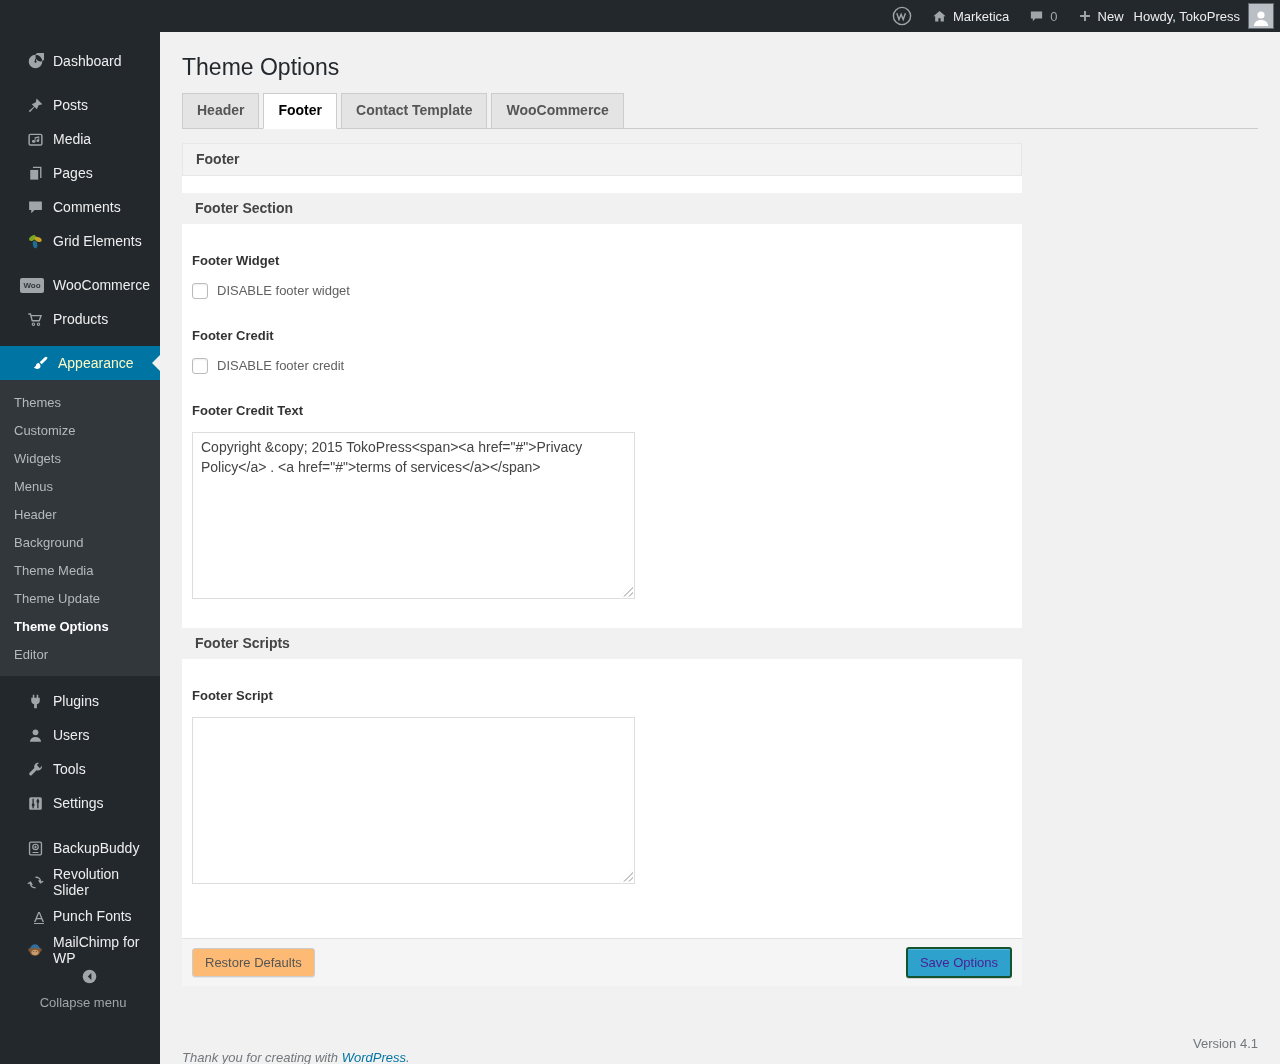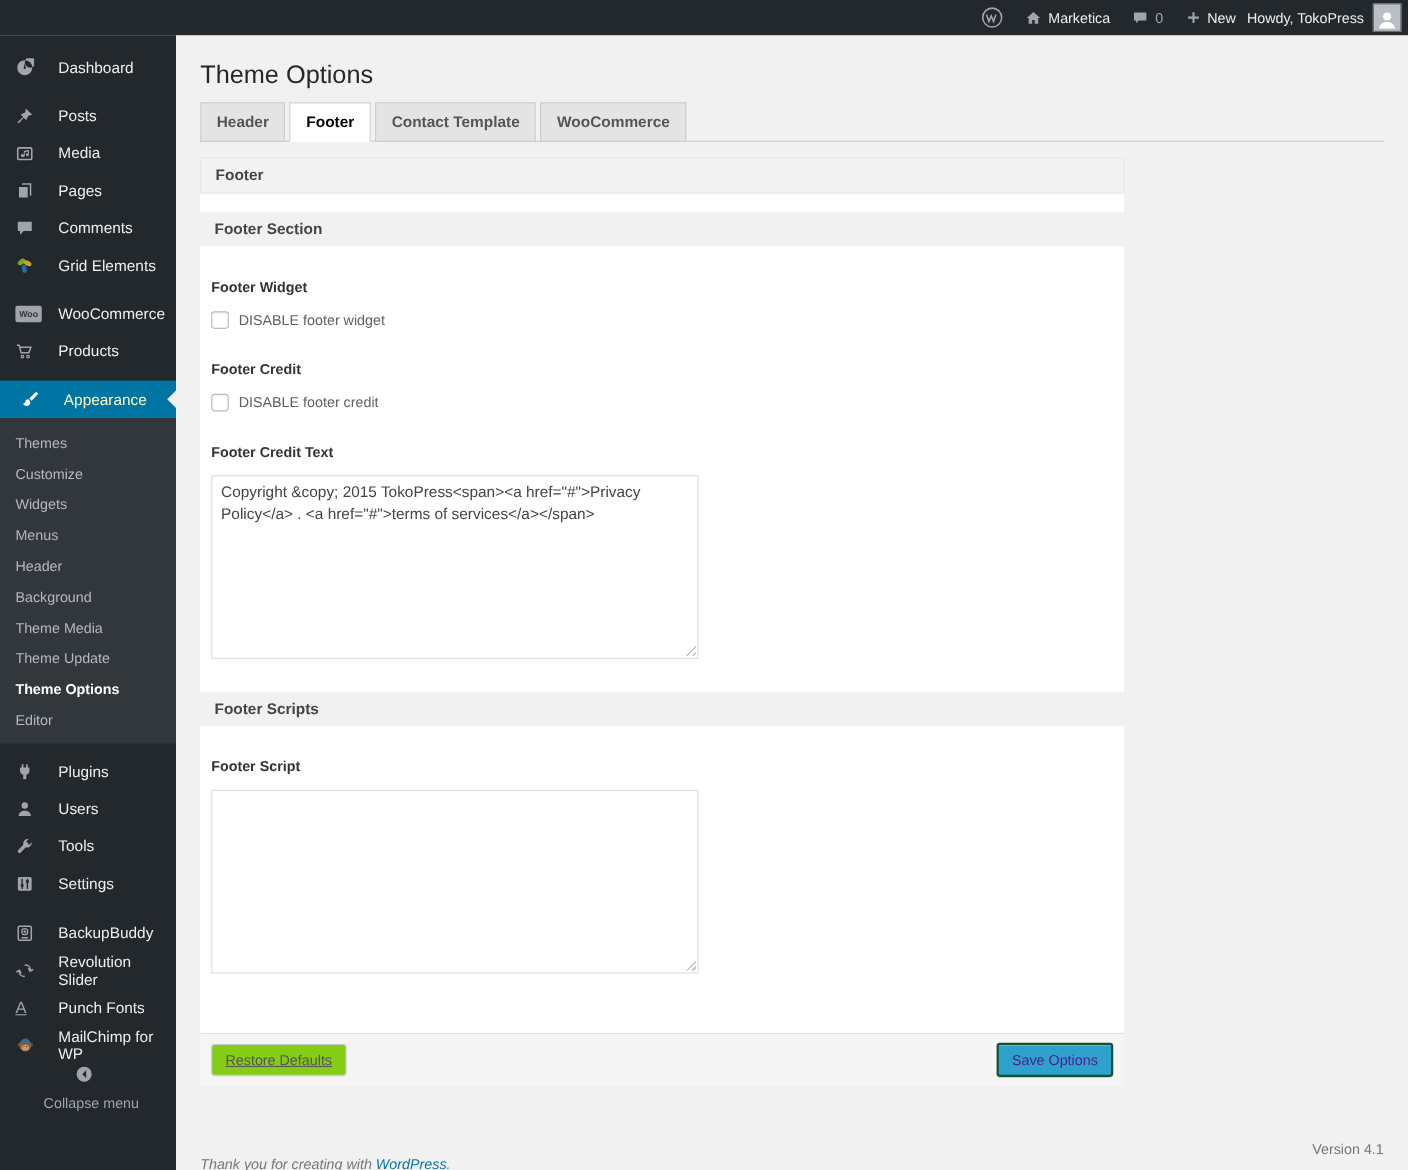--- a/index.html
+++ b/index.html
@@ -18,21 +18,21 @@
   .ab-icon { color:#a0a5aa; display:flex; align-items:center; }
   .ab-count { color:#a0a5aa; }
   .ab-right { display:flex; align-items:center; gap:8px; padding-right:6px; height:100%; cursor:pointer; }
   .avatar { width:26px; height:26px; background:#b9bfc4; border:1px solid #61686e;
     display:flex; align-items:flex-end; justify-content:center; overflow:hidden; }
   
   .layout { display:flex; height:1032px; }
   .sidebar { width:160px; background:#23282d; flex-shrink:0; padding-top:12px; }
   .menu-item { display:flex; align-items:center; gap:9px; padding:0 8px 0 14px;
     height:34px; font-size:14px; color:#eee; cursor:pointer; }
-  .mi-icon { width:30px; height:19px; display:flex; align-items:center; justify-content:flex-start;
+  .mi-icon { width:30px; height:19px; display:flex; align-items:center; justify-content:flex-end;
     color:#a0a5aa; flex-shrink:0;text-decoration:underline; }
   .sep { height:10px; }
   .menu-item.active { background:#0074a2; color:#fef9c3; position:relative;padding-left:19px; }
   .menu-item.active .mi-icon { color:#fff; }
   .menu-item.active::after { content:""; position:absolute; right:0; top:50%; margin-top:-8px;
     border:8px solid transparent; border-right-color:#f1f1f1; }
   .submenu { background:#32373c; padding:8px 0; }
   .submenu-item { display:block; padding:6.5px 12px 6.5px 14px; font-size:13px;
     color:#b4b9be; text-decoration:none; cursor:pointer; }
   .submenu-item.current { color:#fff; font-weight:700; }
@@ -68,22 +68,22 @@
     outline:none; background:#fff; display:block; }
   .grip { position:absolute; right:2px; bottom:2px; width:13px; height:13px;
     background:repeating-linear-gradient(-45deg, transparent 0 2.2px, #c6c6c6 2.2px 3.6px);
     clip-path:polygon(100% 0, 100% 100%, 0 100%); }
   .script-row { display:flex; gap:17px; align-items:flex-start; }
   .help-text { width:312px; font-size:13px; color:#666; line-height:1.55; margin-top:20px; }
   .panel-footer { margin-top:54px; border-top:1px solid #e1e1e1; background:#f5f5f5;
     padding:8px 10px; display:flex; justify-content:space-between; align-items:center; }
   .btn { font-size:13px; line-height:1; padding:7px 12px; border-radius:3px; cursor:pointer;
     font-family:inherit; }
-  .btn-secondary { background:#84cc16; border:1px solid #ccc; color:#555;
-    box-shadow:0 1px 0 rgba(0,0,0,.06);text-decoration:underline; }
+  .btn-secondary { background:#fdba74; border:1px solid #ccc; color:#555;
+    box-shadow:0 1px 0 rgba(0,0,0,.06); }
   .btn-primary { background:#2ea2cc; border:2px solid #14532d; color:#4c1d95;
     box-shadow:inset 0 1px 0 rgba(120,200,230,.6), 0 1px 0 rgba(0,0,0,.15); }
   .page-footer { display:flex; justify-content:space-between; margin-top:50px;
     font-size:13px; color:#72777c; }
   .thanks { font-style:italic;margin-top:14px; }
   .thanks a { color:#0074a2; text-decoration:none; cursor:pointer; font-style:italic; }
 </style>
 </head>
 <body>
 

